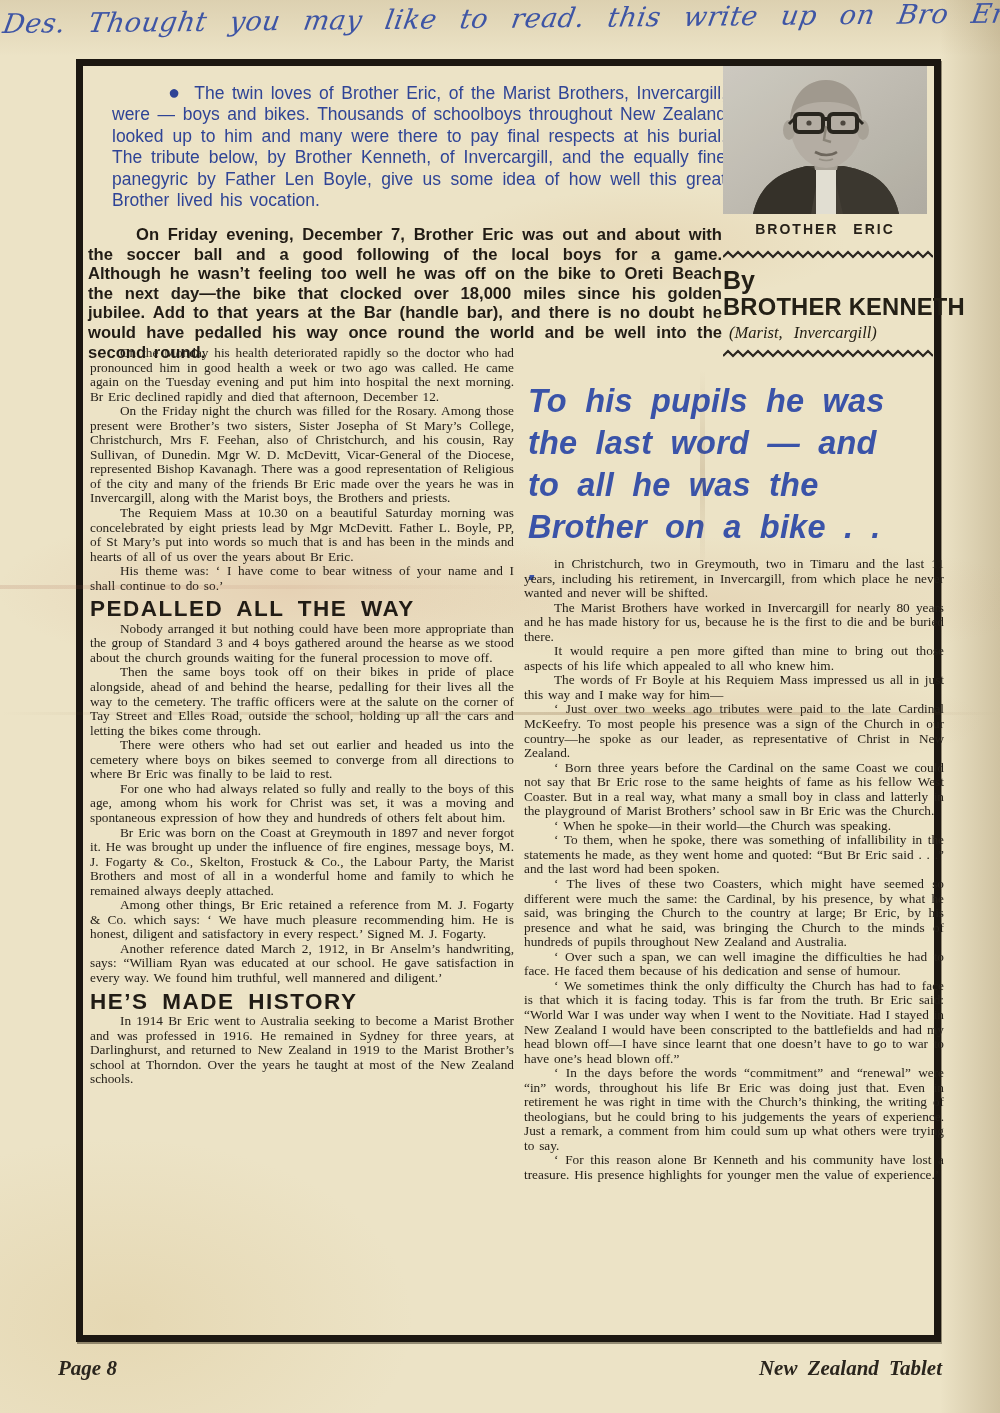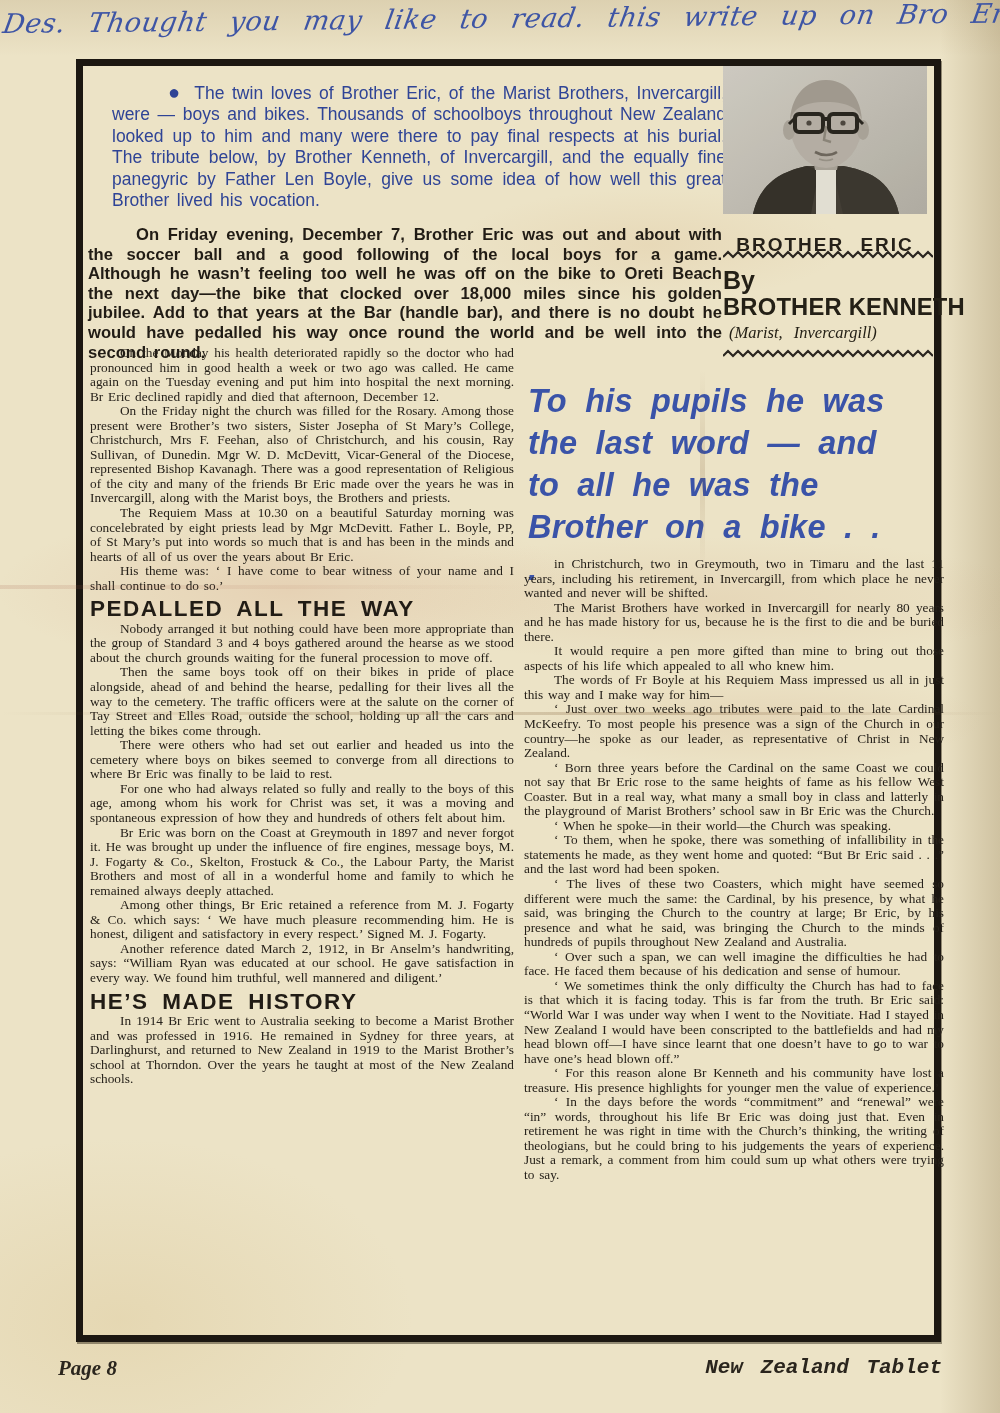--- a/index.html
+++ b/index.html
@@ -39,23 +39,23 @@
     font-family:"Liberation Sans", sans-serif;
     font-size:17.5px;line-height:21.4px;color:#2f4496;
     text-align:justify;word-spacing:2.5px;margin:12px;
     text-indent:56px;
   }
   .lead .bullet{font-size:20px;letter-spacing:14px;color:#2f4496;}
   
   .photo-wrap{position:absolute;left:723px;top:66px;width:204px;}
   .photo{width:204px;height:148px;display:block;background:#cdc9c0;box-shadow:0 0 0 1px #9a9488 inset;}
   .photo-caption{
-    margin-top:20px;text-align:center;
+    margin-top:7px;text-align:center;
     font-family:"Liberation Sans", sans-serif;font-weight:bold;
-    font-size:19px;letter-spacing:2px;word-spacing:9px;color:#262119;
+    font-size:14px;letter-spacing:2px;word-spacing:9px;color:#262119;
   }
   
   .intro{
     position:absolute;left:88px;top:225px;width:634px;
     font-family:"Liberation Sans", sans-serif;font-weight:bold;
     font-size:16.6px;line-height:19.6px;color:#211c15;
     text-align:justify;word-spacing:3px;margin:0;text-indent:48px;
   }
   
   .byline{position:absolute;left:723px;top:248px;width:212px;font-family:"Liberation Sans", sans-serif;color:#242016;}
@@ -80,21 +80,21 @@
     font-size:22.5px;letter-spacing:1.5px;word-spacing:6px;color:#211c15;
     margin:9px 0 5px 0;text-indent:0;
   }
   
   .footer-page{
     position:absolute;left:58px;top:1356px;
     font-family:"Liberation Serif", serif;font-weight:bold;font-style:italic;font-size:21px;color:#2a251d;
   }
   .footer-pub{
     position:absolute;right:58px;top:1356px;
-    font-family:Liberation Mono, monospace;font-weight:bold;font-style:italic;font-size:21px;color:#2a251d;
+    font-family:Liberation Serif, serif;font-weight:bold;font-style:italic;font-size:21px;color:#2a251d;
     word-spacing:5px;
     text-align:right;
   }
 </style>
 </head>
 <body>
 
 <div class="page">
 
   <div class="note">Des. Thought you may like to read. this write up on Bro Eric</div>
@@ -183,22 +183,22 @@
     <p>The Marist Brothers have worked in Invercargill for nearly 80 years and he has made history for us, because he is the first to die and be buried there.</p>
     <p>It would require a pen more gifted than mine to bring out those aspects of his life which appealed to all who knew him.</p>
     <p>The words of Fr Boyle at his Requiem Mass impressed us all in just this way and I make way for him—</p>
     <p>‘ Just over two weeks ago tributes were paid to the late Cardinal McKeefry.  To most people his presence was a sign of the Church in our country—he spoke as our leader, as representative of Christ in New Zealand.</p>
     <p>‘ Born three years before the Cardinal on the same Coast we could not say that Br Eric rose to the same heights of fame as his fellow West Coaster.  But in a real way, what many a small boy in class and latterly in the playground of Marist Brothers’ school saw in Br Eric was the Church.</p>
     <p>‘ When he spoke—in their world—the Church was speaking.</p>
     <p>‘ To them, when he spoke, there was something of infallibility in the statements he made, as they went home and quoted: “But Br Eric said . . .” and the last word had been spoken.</p>
     <p>‘ The lives of these two Coasters, which might have seemed so different were much the same: the Cardinal, by his presence, by what he said, was bringing the Church to the country at large; Br Eric, by his presence and what he said, was bringing the Church to the minds of hundreds of pupils throughout New Zealand and Australia.</p>
     <p>‘ Over such a span, we can well imagine the difficulties he had to face.  He faced them because of his dedication and sense of humour.</p>
     <p>‘ We sometimes think the only difficulty the Church has had to face is that which it is facing today.  This is far from the truth.  Br Eric said: “World War I was under way when I went to the Novitiate.  Had I stayed in New Zealand I would have been conscripted to the battlefields and had my head blown off—I have since learnt that one doesn’t have to go to war to have one’s head blown off.”</p>
+    <p>‘ In the days before the words “commitment” and “renewal” were “in” words, throughout his life Br Eric was doing just that.  Even in retirement he was right in time with the Church’s thinking, the writing of theologians, but he could bring to his judgements the years of experience.  Just a remark, a comment from him could sum up what others were trying to say.</p>
     <p>‘ For this reason alone Br Kenneth and his community have lost a treasure.  His presence highlights for younger men the value of experience.’</p>
-    <p>‘ In the days before the words “commitment” and “renewal” were “in” words, throughout his life Br Eric was doing just that.  Even in retirement he was right in time with the Church’s thinking, the writing of theologians, but he could bring to his judgements the years of experience.  Just a remark, a comment from him could sum up what others were trying to say.</p>
   </div>
 
   <div class="footer-page">Page 8</div>
   <div class="footer-pub">New Zealand Tablet</div>
 
   <div class="crease" style="left:0;top:712px;width:1000px;height:3px;background:linear-gradient(90deg, rgba(120,85,45,0) 0%, rgba(120,85,45,.18) 30%, rgba(120,85,45,.25) 70%, rgba(120,85,45,0) 100%);"></div>
   <div class="crease" style="left:0;top:585px;width:530px;height:4px;background:linear-gradient(90deg, rgba(160,90,70,.16), rgba(160,90,70,0));"></div>
   <div class="crease" style="left:700px;top:370px;width:5px;height:200px;background:linear-gradient(180deg, rgba(130,95,55,0), rgba(130,95,55,.18), rgba(130,95,55,0));"></div>
 </div>
 

